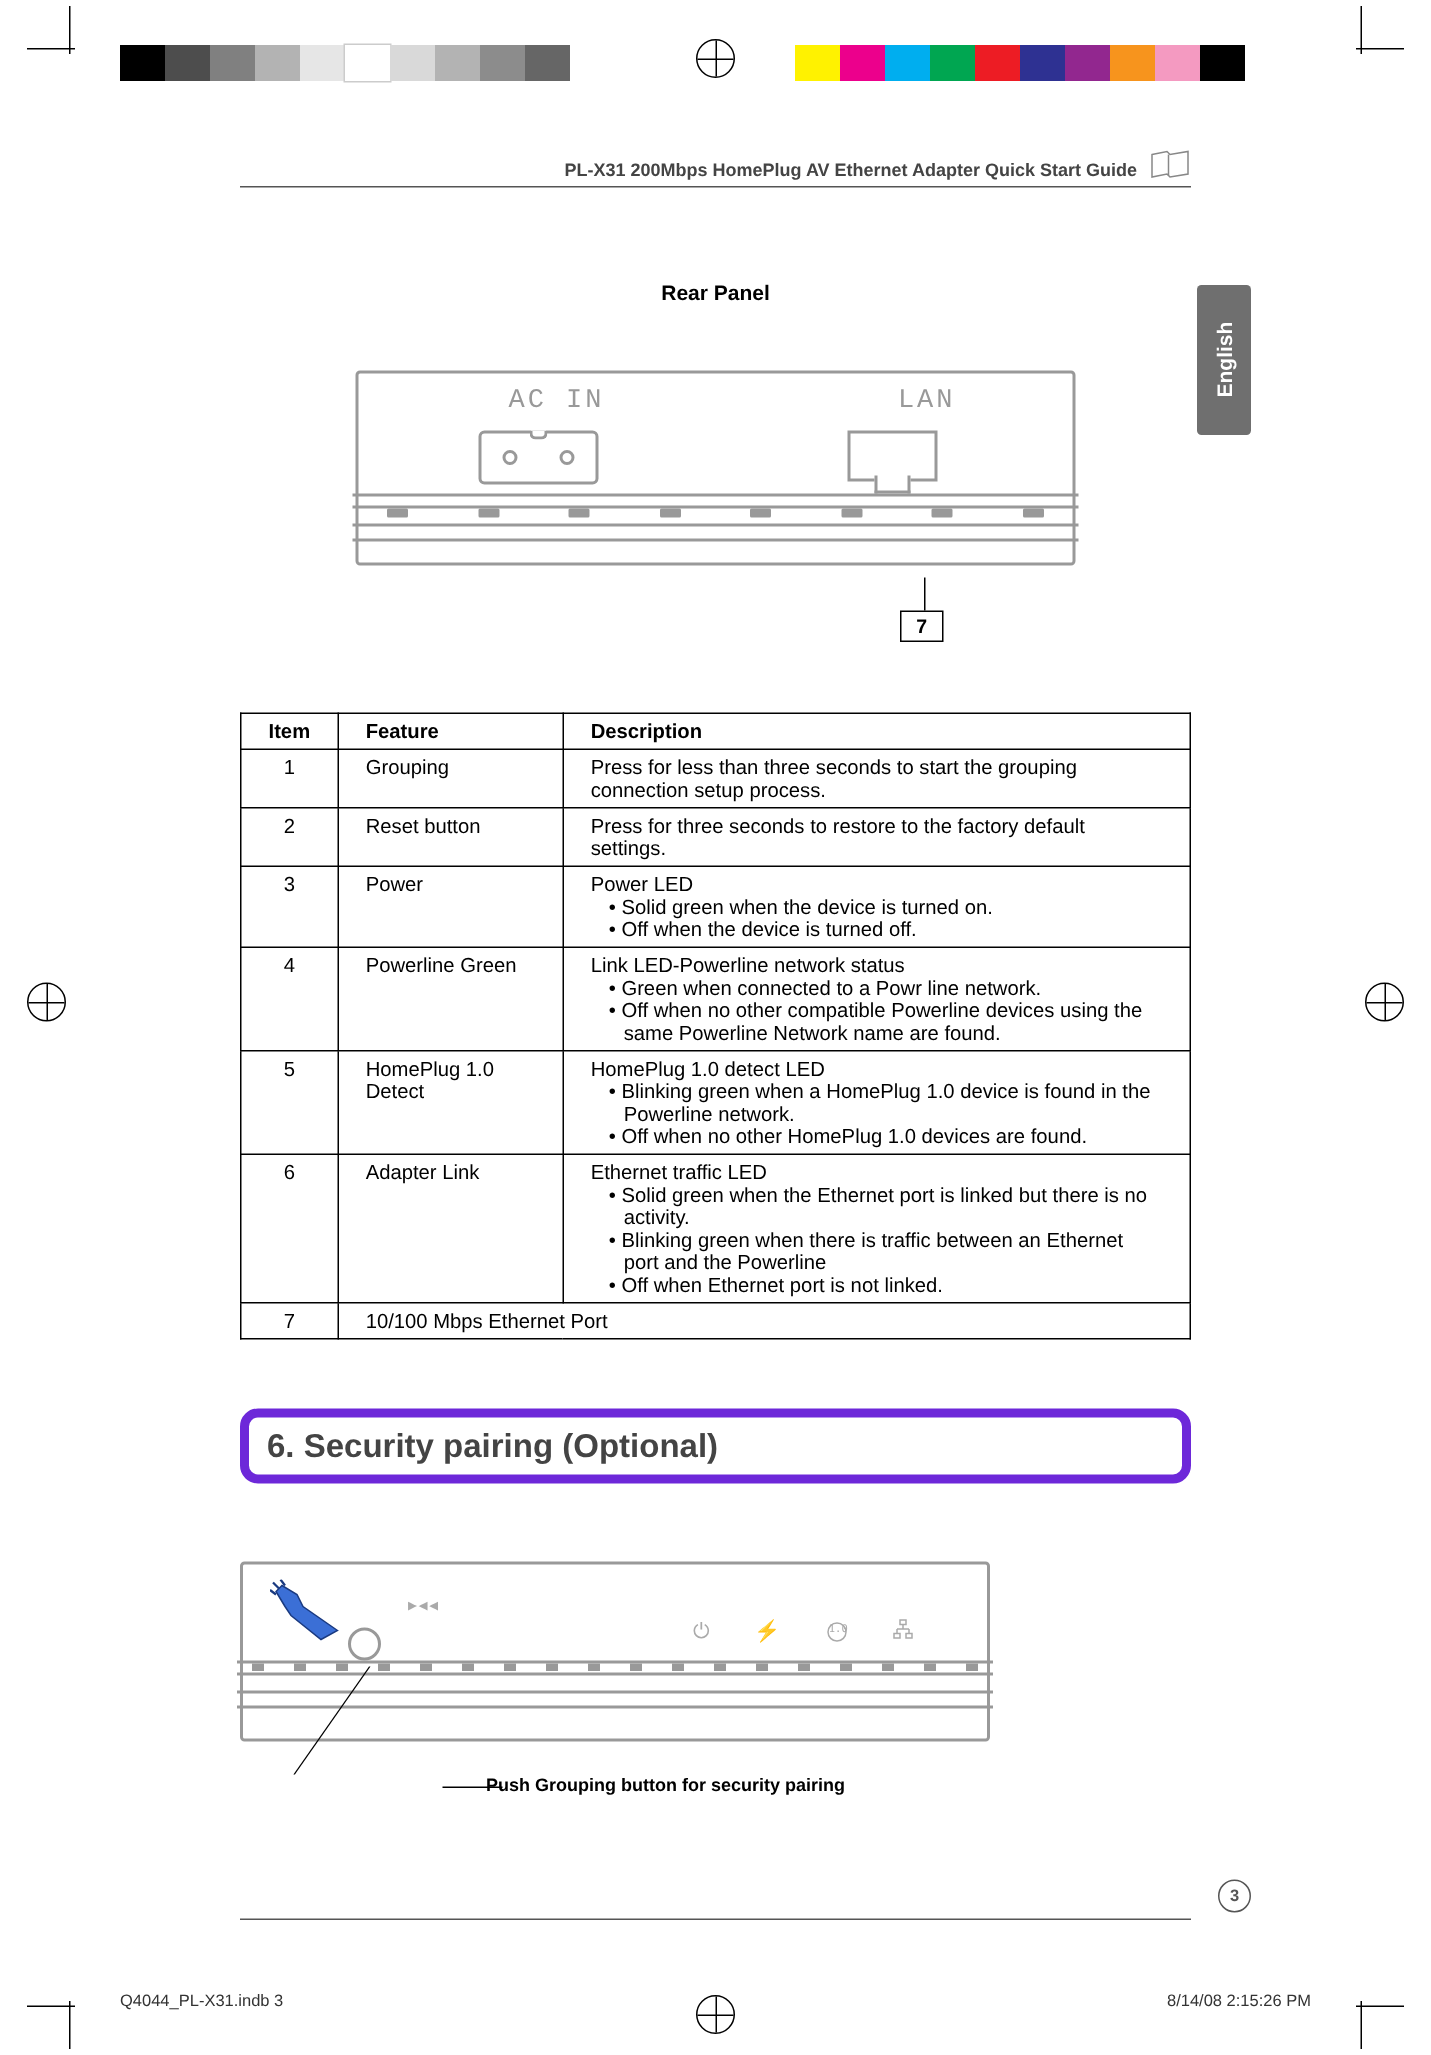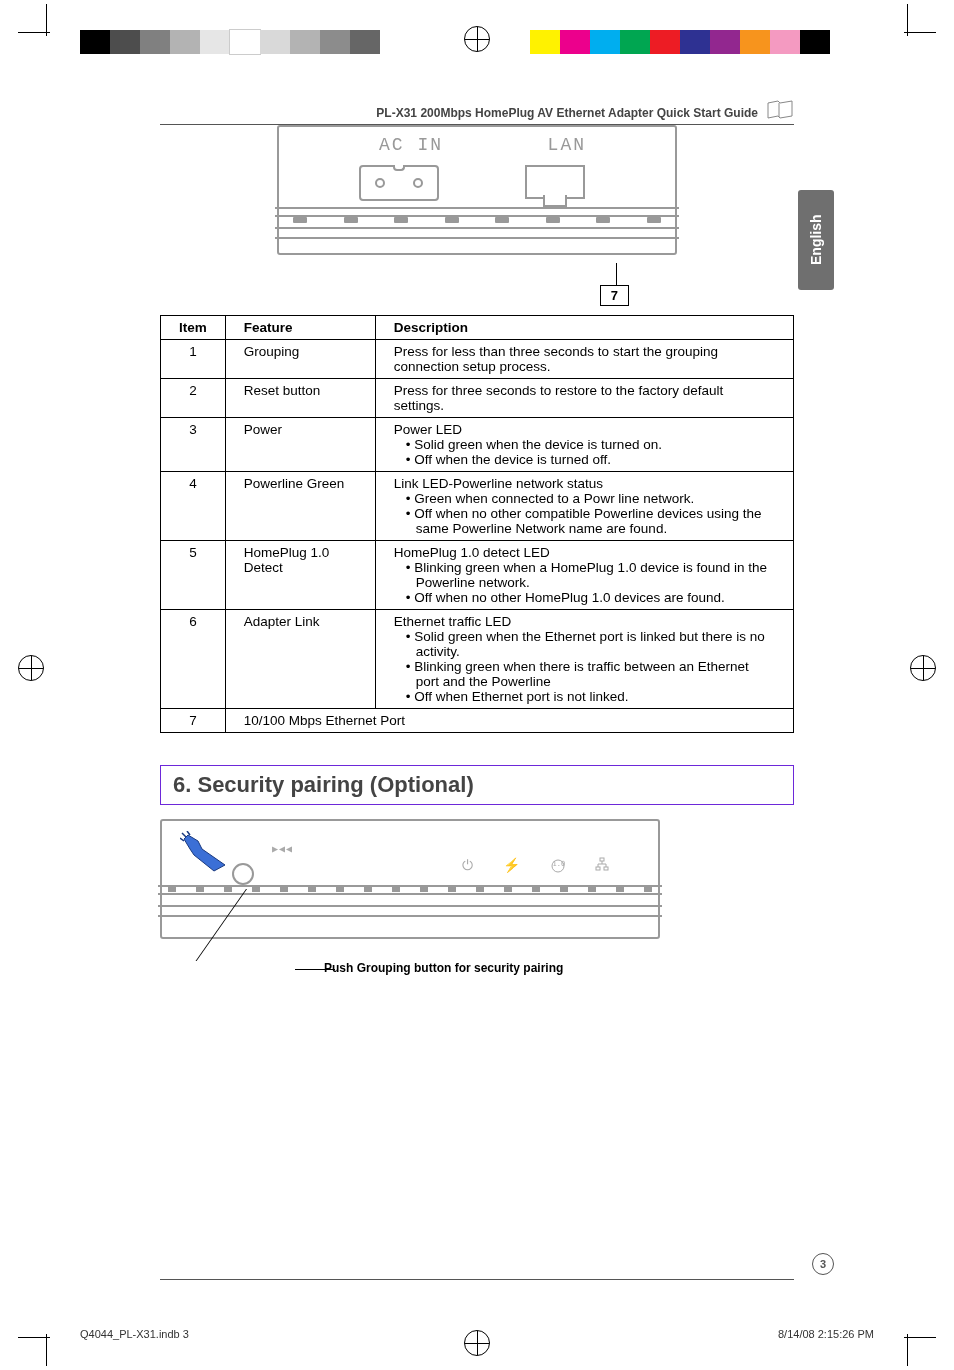--- a/index.html
+++ b/index.html
@@ -20,21 +20,21 @@
   .reg-center { top: 16px; left: 50%; transform: translateX(-50%); }
 
   .side-targets-left  { position: absolute; left: 18px; top: 655px; }
   .side-targets-right { position: absolute; right: 18px; top: 655px; }
 
   
   .page {
     position: absolute;
     left: 160px; right: 160px;
     top: 100px; bottom: 90px;
-    display: flex; flex-direction: column;
+    display: flex; flex-direction: column; gap: 38px;
   }
 
   .running-head {
     border-bottom: 1px solid #555;
     padding-bottom: 4px;
     text-align: right;
     font-size: 12px;
     font-weight: bold;
     color: #444;
     display: flex; align-items: flex-end; justify-content: flex-end; gap: 8px;
@@ -53,31 +53,31 @@
     writing-mode: vertical-rl;
     transform: rotate(180deg);
     border-radius: 3px;
   }
 
   .rear-caption { text-align: center; font-weight: bold; font-size: 14px; margin: 24px 0 6px; }
 
   
   .rear-panel-wrap { display:flex; flex-direction:column; align-items:center; }
   .rear-panel {
-    width: 400px; height: 130px;
+    width: 480px; height: 130px;
     border: 2px solid #999; border-radius: 3px;
     position: relative;
     background: #fff;
   }
   .rear-panel .ac-label, .rear-panel .lan-label {
     position: absolute; top: 8px;
     font-family: "Courier New", monospace; color: #999; font-size: 18px; letter-spacing: 2px;
   }
   .rear-panel .ac-label { left: 100px; }
-  .rear-panel .lan-label { right: 89px; margin-left: 19px; }
+  .rear-panel .lan-label { right: 78px; margin-left: 19px; }
   .rear-panel .ac-socket {
     position: absolute; left: 80px; top: 38px;
     width: 80px; height: 36px;
     border: 2px solid #999; border-radius: 4px;
     display:flex; align-items:center; justify-content:space-around;
   }
   .rear-panel .ac-socket .hole { width:10px;height:10px;border:2px solid #999;border-radius:50%; }
   .rear-panel .ac-socket .notch { position:absolute; top:-2px; left:50%; transform:translateX(-50%); width:12px;height:6px;border-left:2px solid #999;border-right:2px solid #999;border-bottom:2px solid #999; border-radius:0 0 4px 4px; background:#fff;}
   .rear-panel .lan-port {
     position: absolute; right: 90px; top: 38px;
@@ -123,23 +123,23 @@
   table.features th { font-weight: bold; }
   table.features td.item { text-align: center; width: 42px; }
   table.features td.feat { width: 150px; }
   .desc-lines { display:block; }
   .desc-lines .lead { display:block; }
   .desc-lines .bullet { display:block; padding-left: 22px; text-indent: -10px; }
   .desc-lines .bullet::before { content: "• "; }
 
   
   .sec-heading {
-    margin-top: 32px;
-    border: 1px solid #6d28d9;
-    border-radius: 0;
+    margin-top: 8px;
+    border: 6px solid #6d28d9;
+    border-radius: 12px;
     padding: 6px 12px;
     font-size: 22px;
     font-weight: bold;
     color: #444;
   }
   .sec-body { font-size: 14.5px; margin-top: 10px; color:#222; }
 
   
   .front-wrap { margin-top: 14px; display:flex; flex-direction:column; align-items:flex-start; }
   .front-panel {
@@ -229,20 +229,21 @@
   <div class="running-head">
     <span>PL-X31 200Mbps HomePlug AV Ethernet Adapter Quick Start Guide</span>
     <span class="book-icon">
       <svg width="28" height="20" viewBox="0 0 28 20">
         <path d="M2 3 L12 1 L14 3 L26 1 L26 16 L14 18 L12 16 L2 18 Z" fill="none" stroke="#888" stroke-width="1"></path>
         <path d="M13 3 L13 17" stroke="#888" stroke-width="1"></path>
       </svg>
     </span>
   </div>
 
+  <div class="rear-caption">Rear Panel</div>
 
   <div class="rear-panel-wrap">
     <div class="rear-panel">
       <span class="ac-label">AC IN</span>
       <span class="lan-label">LAN</span>
       <div class="ac-socket">
         <div class="notch"></div>
         <div class="hole"></div>
           <div class="hole"></div>
       </div>

